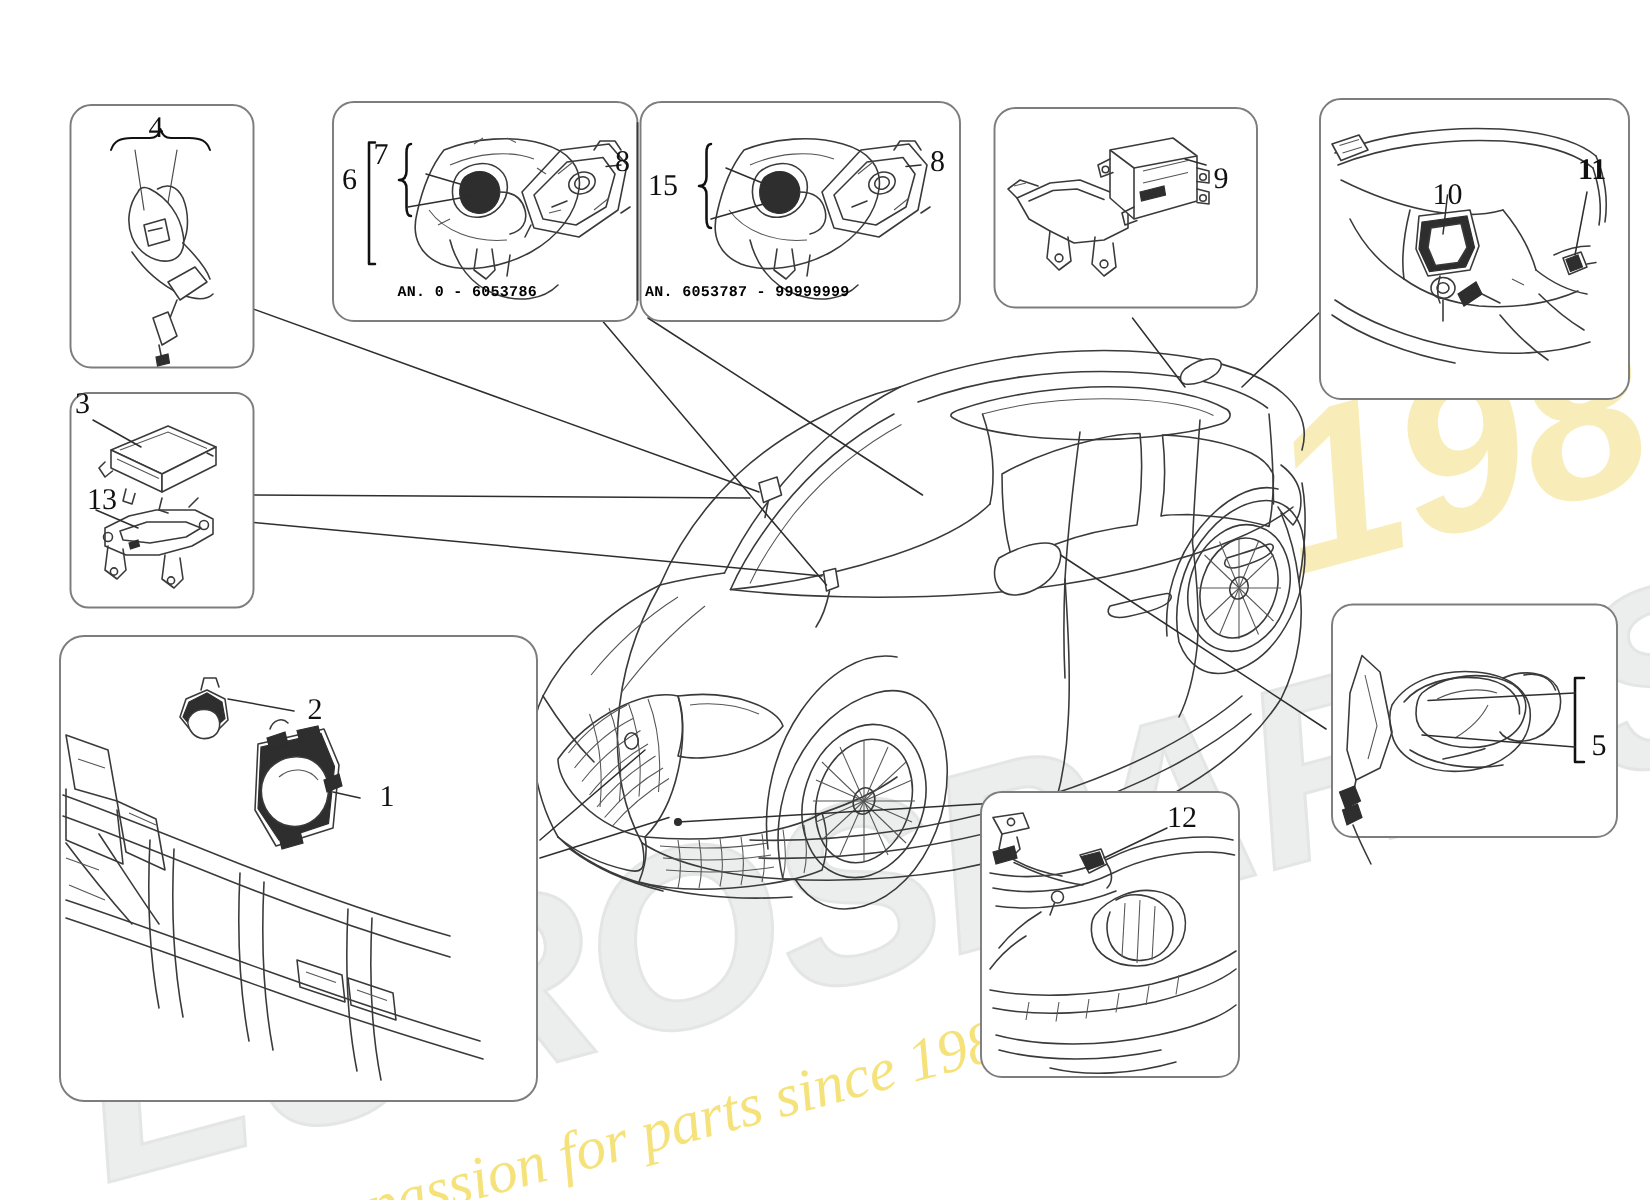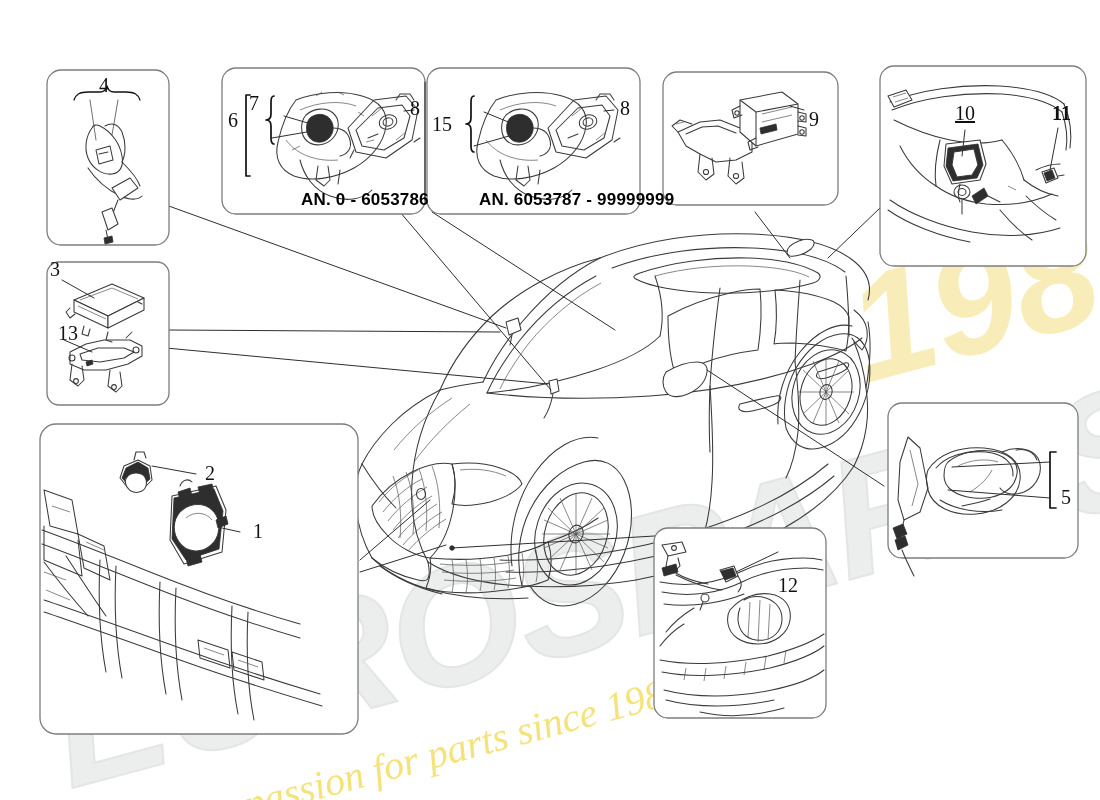--- a/index.html
+++ b/index.html
@@ -9,24 +9,23 @@
     color:#000;
   }
   #stage{position:absolute;inset:0;width:1100px;height:800px;}
   .layer{position:absolute;inset:0;width:1100px;height:800px;}
   .num{
     position:absolute;font-family:"Liberation Serif", serif;
     font-size:20px;font-weight:400;color:#111;line-height:1;
     white-space:nowrap;
   }
   .cap{
-    position:absolute;font-family:Liberation Sans, sans-serif;
-    font-size:17px;font-weight:700;color:#000;letter-spacing:.2px;
+    position:absolute;font-family:Liberation Mono, monospace;
+    font-size:10px;font-weight:700;color:#000;letter-spacing:.2px;
     white-space:nowrap;
-    margin-left:36px;
   }
   .wm-euro{
     position:absolute;font-family:"Liberation Sans", sans-serif;
     font-weight:700;font-style:italic;font-size:168px;color:#eceded;
     letter-spacing:-2px;white-space:nowrap;
     -webkit-text-stroke:2px #e4e5e6;
     transform:rotate(-15deg);transform-origin:left top;
     user-select:none;
   }
   .wm-pass{
@@ -605,24 +604,24 @@
   <div class="layer">
     <div class="num" style="left:99px;top:75px;">4</div>
     <div class="num" style="left:50px;top:259px;">3</div>
     <div class="num" style="left:58px;top:323px;">13</div>
     <div class="num" style="left:228px;top:110px;">6</div>
     <div class="num" style="left:249px;top:93px;">7</div>
     <div class="num" style="left:410px;top:98px;">8</div>
     <div class="num" style="left:432px;top:114px;">15</div>
     <div class="num" style="left:620px;top:98px;">8</div>
     <div class="num" style="left:809px;top:109px;">9</div>
-    <div class="num" style="left:955px;top:103px;text-decoration:underline;">10</div>
+    <div class="num" style="left:955px;top:120px;">10</div>
     <div class="num" style="left:1052px;top:103px;font-weight:bold;">11</div>
     <div class="num" style="left:1061px;top:487px;">5</div>
-    <div class="num" style="left:778px;top:535px;margin-top:40px;">12</div>
+    <div class="num" style="left:778px;top:535px;">12</div>
     <div class="num" style="left:205px;top:463px;">2</div>
     <div class="num" style="left:253px;top:521px;">1</div>
 
     <div class="cap" style="left:265px;top:190px;">AN. 0 - 6053786</div>
-    <div class="cap" style="left:443px;top:190px;">AN. 6053787 - 99999999</div>
+    <div class="cap" style="left:430px;top:190px;">AN. 6053787 - 99999999</div>
   </div>
 
 </div>
 
 </body></html>

